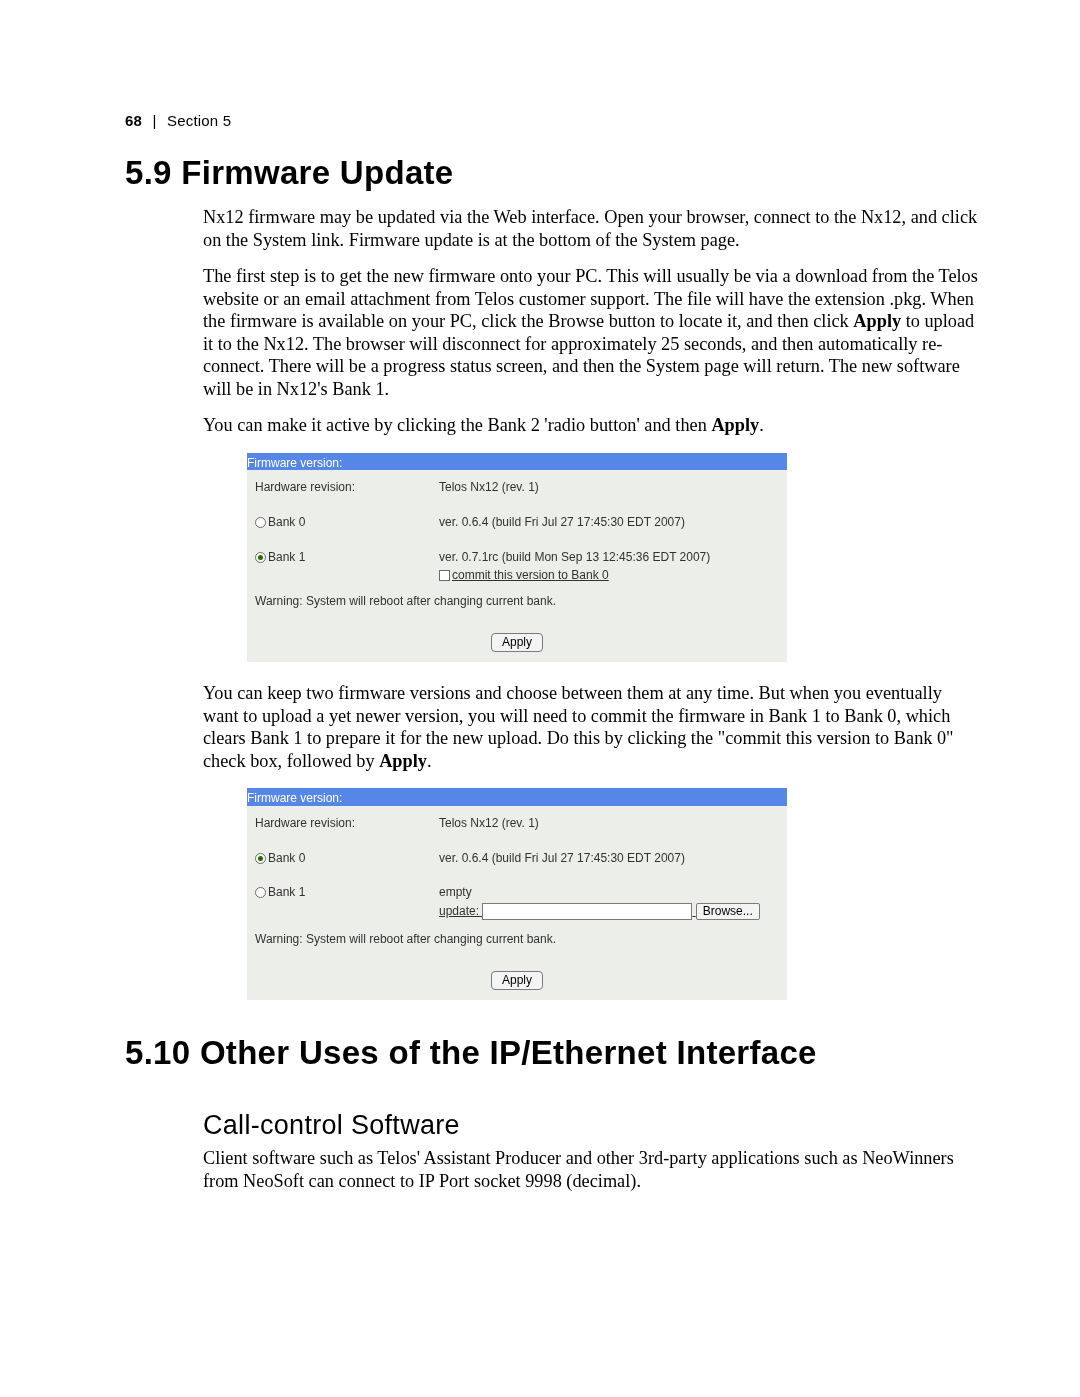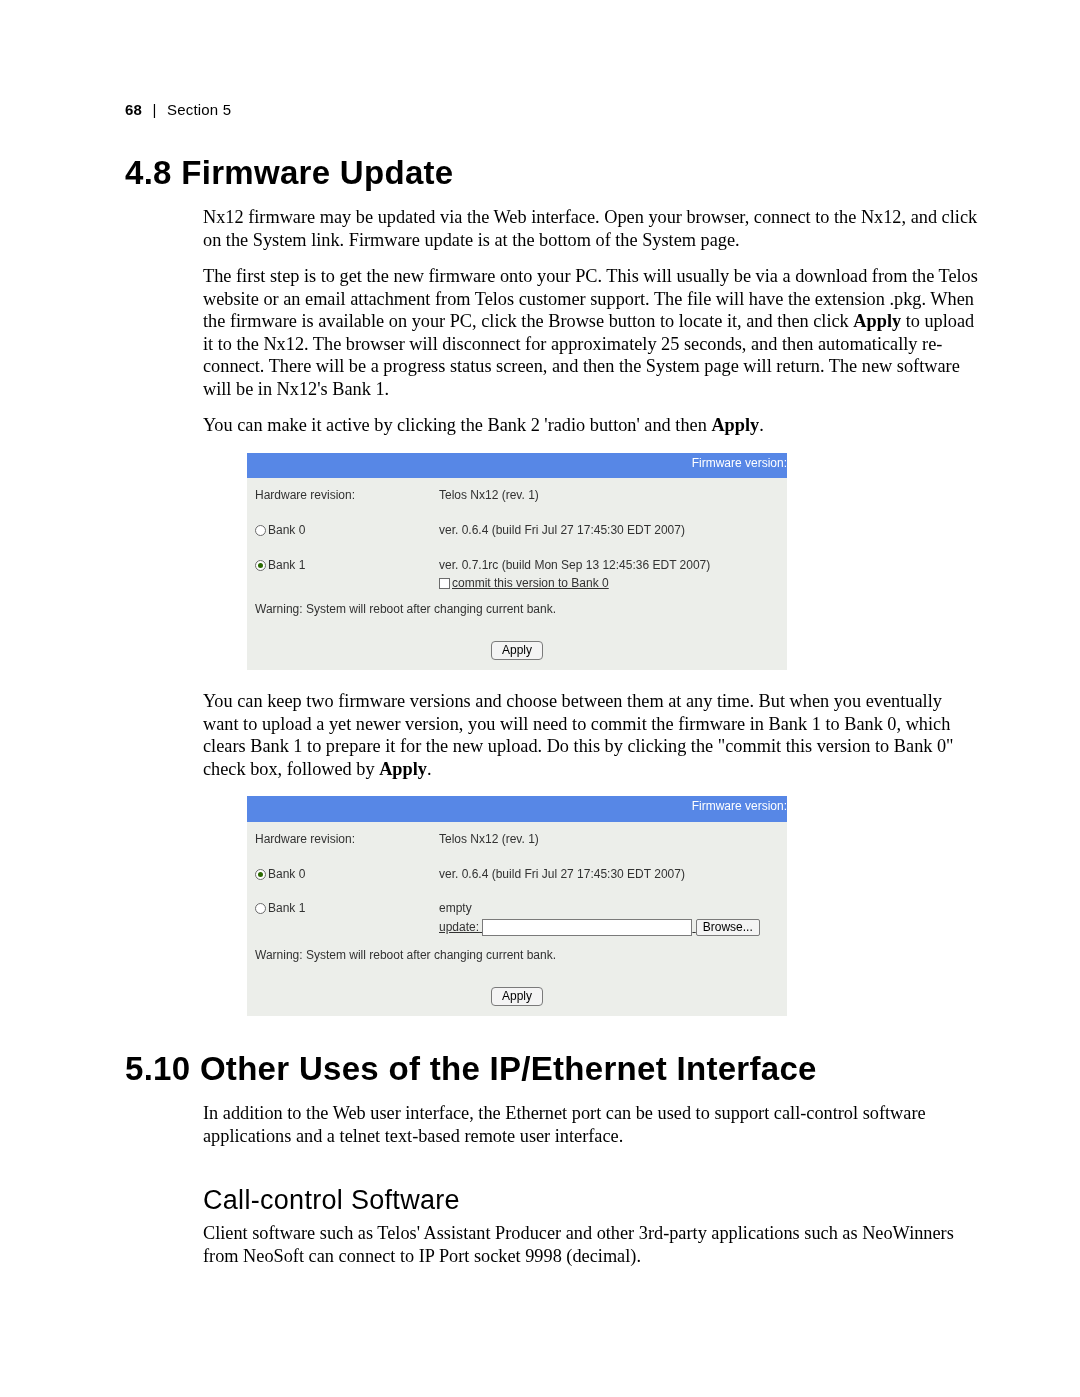--- a/index.html
+++ b/index.html
@@ -12,21 +12,21 @@
   }
   .page {
     position: relative;
     width: 1080px;
     height: 1397px;
     box-sizing: border-box;
     padding: 110px 100px 90px 125px;
   }
   .running-head {
     position: absolute;
-    top: 101px;
+    top: 112px;
     left: 125px;
     font-family: "Helvetica Neue", Helvetica, Arial, sans-serif;
     font-size: 15px;
     letter-spacing: 0.2px;
   }
   .running-head .page-num {
     font-weight: 700;
   }
   .running-head .sep {
     padding: 0 6px;
@@ -70,22 +70,22 @@
     width: 540px;
     background: #eceeea;
     font-family: Verdana, Geneva, sans-serif;
     font-size: 12px;
     color: #323232;
   }
   table.firmware-panel th.panel-head {
     background: #5787e6;
     color: #fff;
     font-weight: 400;
-    padding: 3px 0 8px 0;
-    text-align: right;
+    padding: 3px 0 0 0;
+    text-align: left;
     font-size: 12px;
   }
   table.firmware-panel td {
     padding: 10px 8px 10px 8px;
     vertical-align: top;
   }
   table.firmware-panel td.col-label {
     width: 168px;
   }
   table.firmware-panel td.col-value {
@@ -173,21 +173,21 @@
 <div class="page">
 
   <div class="running-head">
     <span class="page-num">68</span>
     <span class="sep">|</span>
     <span>Section 5</span>
   </div>
 
   <div class="content">
 
-    <h1 class="section-title">4.8  Firmware Update</h1>
+    <h1 class="section-title">5.9  Firmware Update</h1>
 
     <div class="body">
       <p>Nx12 firmware may be updated via the Web interface. Open your browser, connect to the Nx12, and click on the System link. Firmware update is at the bottom of the System page.</p>
       <p>
         <span>The first step is to get the new firmware onto your PC. This will usually be via a download from the Telos website or an email attachment from Telos customer support. The file will have the extension .pkg. When the firmware is available on your PC, click the Browse button to locate it, and then click </span><span class="bold">Apply</span><span> to upload it to the Nx12. The browser will disconnect for approximately 25 seconds, and then automatically re-connect. There will be a progress status screen, and then the System page will return. The new software will be in Nx12's Bank 1.</span>
       </p>
       <p>
         <span>You can make it active by clicking the Bank 2 'radio button' and then </span><span class="bold">Apply</span><span>.</span>
       </p>
 
@@ -270,23 +270,20 @@
             <td colspan="2">
               <span class="apply-btn">Apply</span>
             </td>
           </tr>
         </tbody>
           </table>
       </div>
     </div>
 
     <h1 class="section-title" style="margin-top:34px">5.10  Other Uses of the IP/Ethernet Interface</h1>
-    <div class="body">
-      <p>In addition to the Web user interface, the Ethernet port can be used to support call-control software applications and a telnet text-based remote user interface.</p>
-    </div>
 
     <h2 class="subsection-title">Call-control Software</h2>
     <div class="body">
       <p>Client software such as Telos' Assistant Producer and other 3rd-party applications such as NeoWinners from NeoSoft can connect to IP Port socket 9998 (decimal).</p>
     </div>
 
   </div>
 </div>
 
 </body></html>

